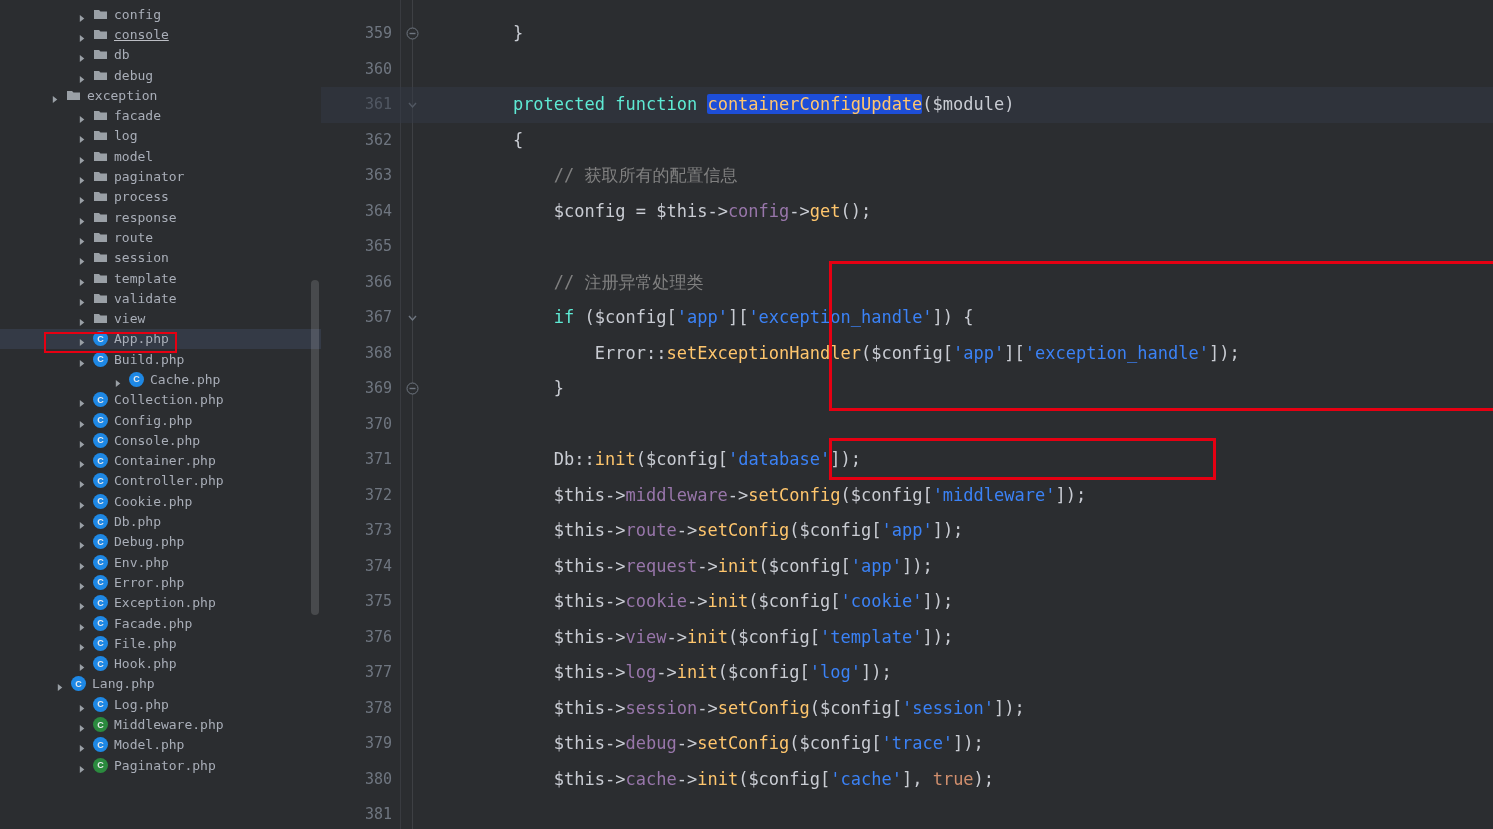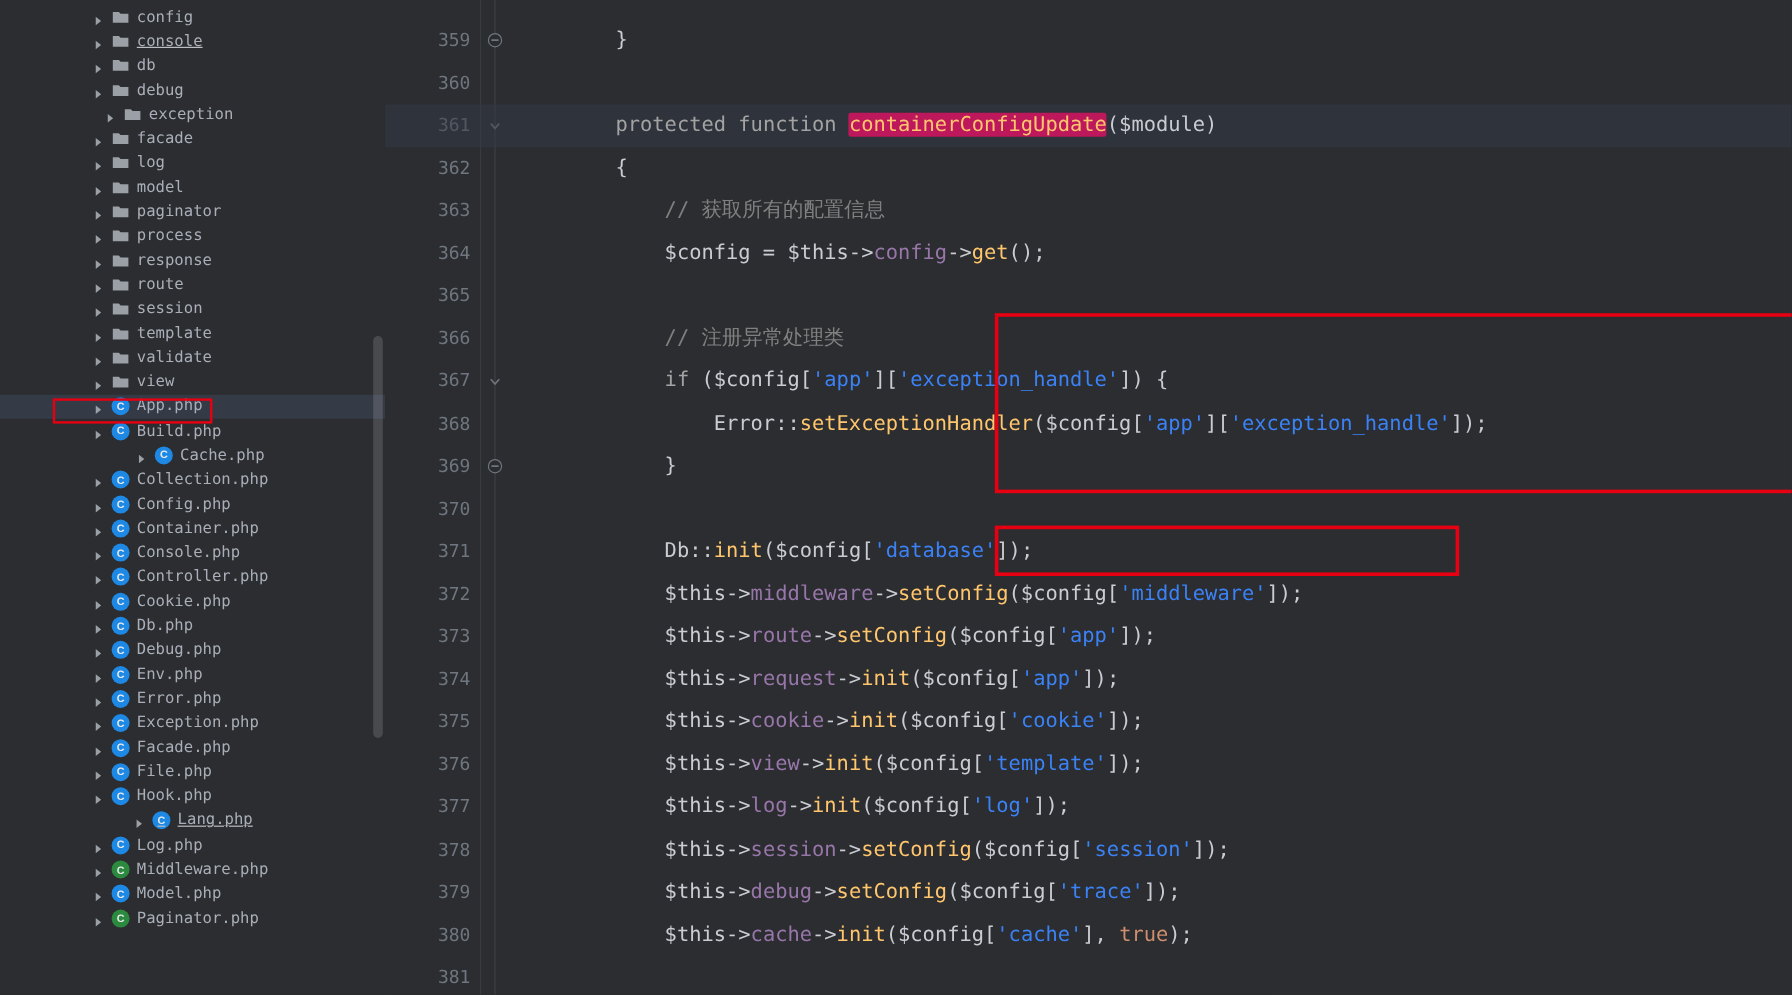--- a/index.html
+++ b/index.html
@@ -27,31 +27,31 @@
   .gutter{width:80px;background:#2b2d30;border-right:1px solid #393b40;height:100%;position:relative;}
   .gutter-lines{position:absolute;top:16px;right:8px;text-align:right;}
   .ln{height:35.5px;line-height:35.5px;color:#6f7680;font-size:15px;font-family:Consolas,Monaco,monospace;}
   .fold-col{position:absolute;left:80px;top:0;width:24px;height:100%;}
   .fold-line{position:absolute;left:11px;top:0;width:1px;height:100%;background:#3e4044;}
   .fold-mark{position:absolute;left:4px;width:15px;height:15px;display:flex;align-items:center;justify-content:center;}
   .fold-mark svg{width:13px;height:13px;}
   .code{position:absolute;left:110px;top:16px;right:0;font-family:Consolas,Monaco,monospace;font-size:17px;}
   .cl{height:35.5px;line-height:35.5px;white-space:pre;color:#c9ccd3;}
   .cl.hi{background:rgba(52,58,70,0.5);margin-left:-110px;padding-left:110px;}
-  .kw{color:#a3a3a3;}
+  .kw{color:#5eead4;}
   .fn{color:#ffc66d;}
   .var{color:#c9ccd3;}
   .prop{color:#9876aa;}
   .str{color:#3b82f6;text-align:right;}
   .cm{color:#808080;}
   .op{color:#c9ccd3;}
   .pu{color:#c9ccd3;}
   .bool{color:#cf8e6d;}
   .cls{color:#c9ccd3;}
-  .hl-bg{background:#be185d;border-radius:2px;}
+  .hl-bg{background:#1d4ed8;border-radius:2px;}
   .red-box-code1{position:absolute;border:3px solid #e60012;pointer-events:none;}
   .red-box-code2{position:absolute;border:3px solid #e60012;pointer-events:none;}
 </style>
 </head>
 <body>
 
 <div class="app">
 
   <div class="sidebar">
     <div class="sidebar-inner" id="tree-inner">
@@ -92,21 +92,21 @@
           <span class="arrow"><svg viewBox="0 0 10 10">
               <use href="#arrow-right"></use>
             </svg></span>
           <span class="icon folder-icon">
             <svg viewBox="0 0 15 15">
               <use href="#folder"></use>
             </svg>
           </span>
           <span class="tree-label">debug</span>
         </div>
-        <div class="tree-row" style="padding-left: 88px;">
+        <div class="tree-row" style="padding-left: 51px;">
           <span class="arrow"><svg viewBox="0 0 10 10">
               <use href="#arrow-right"></use>
             </svg></span>
           <span class="icon folder-icon">
             <svg viewBox="0 0 15 15">
               <use href="#folder"></use>
             </svg>
           </span>
           <span class="tree-label">exception</span>
         </div>
@@ -276,38 +276,38 @@
           </span>
           <span class="tree-label">Config.php</span>
         </div>
         <div class="tree-row" style="padding-left: 78px;">
           <span class="arrow"><svg viewBox="0 0 10 10">
               <use href="#arrow-right"></use>
             </svg></span>
           <span class="icon">
             <span class="php-icon"></span>
           </span>
+          <span class="tree-label">Console.php</span>
+        </div>
+        <div class="tree-row" style="padding-left: 78px;">
+          <span class="arrow"><svg viewBox="0 0 10 10">
+              <use href="#arrow-right"></use>
+            </svg></span>
+          <span class="icon">
+            <span class="php-icon"></span>
+          </span>
           <span class="tree-label">Container.php</span>
         </div>
         <div class="tree-row" style="padding-left: 78px;">
           <span class="arrow"><svg viewBox="0 0 10 10">
               <use href="#arrow-right"></use>
             </svg></span>
           <span class="icon">
             <span class="php-icon"></span>
           </span>
-          <span class="tree-label">Console.php</span>
-        </div>
-        <div class="tree-row" style="padding-left: 78px;">
-          <span class="arrow"><svg viewBox="0 0 10 10">
-              <use href="#arrow-right"></use>
-            </svg></span>
-          <span class="icon">
-            <span class="php-icon"></span>
-          </span>
           <span class="tree-label">Controller.php</span>
         </div>
         <div class="tree-row" style="padding-left: 78px;">
           <span class="arrow"><svg viewBox="0 0 10 10">
               <use href="#arrow-right"></use>
             </svg></span>
           <span class="icon">
             <span class="php-icon"></span>
           </span>
           <span class="tree-label">Cookie.php</span>
@@ -377,21 +377,21 @@
         </div>
         <div class="tree-row" style="padding-left: 78px;">
           <span class="arrow"><svg viewBox="0 0 10 10">
               <use href="#arrow-right"></use>
             </svg></span>
           <span class="icon">
             <span class="php-icon"></span>
           </span>
           <span class="tree-label">Hook.php</span>
         </div>
-        <div class="tree-row" style="padding-left: 112px; text-decoration: underline;">
+        <div class="tree-row" style="padding-left: 56px;">
           <span class="arrow"><svg viewBox="0 0 10 10">
               <use href="#arrow-right"></use>
             </svg></span>
           <span class="icon">
             <span class="php-icon"></span>
           </span>
           <span class="tree-label">Lang.php</span>
         </div>
         <div class="tree-row" style="padding-left: 78px;">
           <span class="arrow"><svg viewBox="0 0 10 10">

